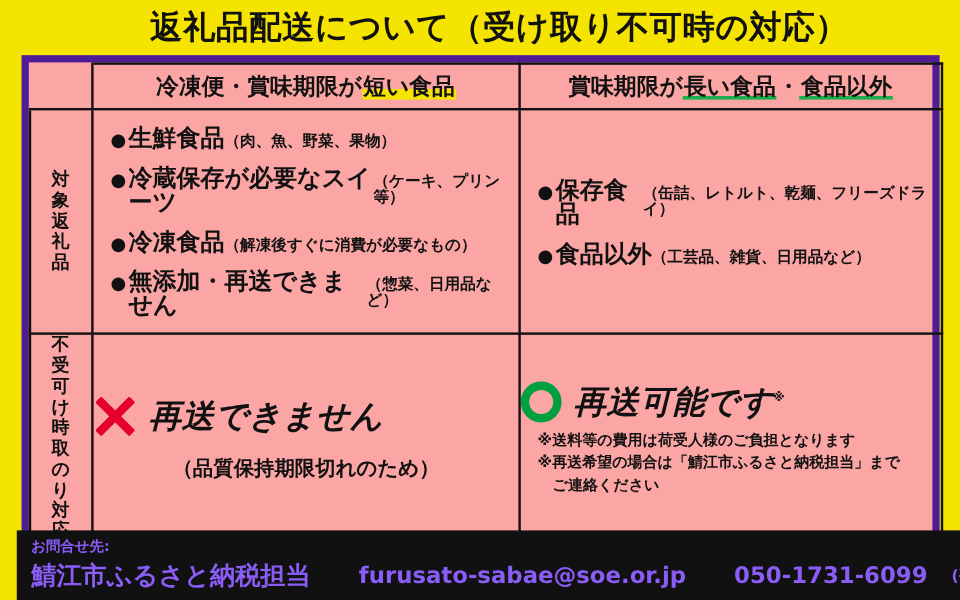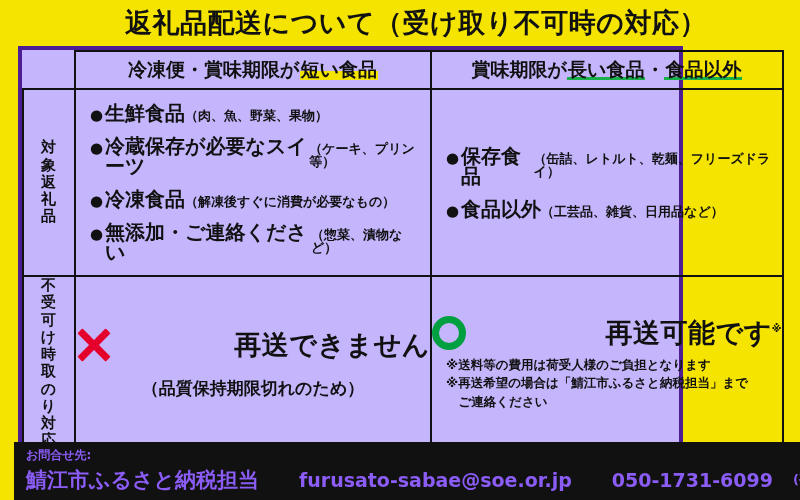--- a/index.html
+++ b/index.html
@@ -60,24 +60,24 @@
     color:#111111;
     font-size:27px;
     font-weight:bold;
     letter-spacing:0.5px;
     padding-left:32px;
   }
 
   
   .table-wrap{
     margin:0 18px;
-    background:#c4b5fd;
-    border:4px solid #4c1d95;
+    background:#fca5a5;
+    border:6px solid #4c1d95;
     box-sizing:border-box;
-    width:665px;
+    width:765px;
   }
   table.main{
     border-collapse:collapse;
     width:100%;
     table-layout:fixed;
   }
   table.main td{
     border:2px solid #111111;
     vertical-align:middle;
     padding:0;
@@ -138,22 +138,23 @@
   .b-sub{font-size:13px;font-weight:bold;}
 
   
   .ans{
     padding:10px 8px;
     text-align:center;
   }
   .ans-line{
     display:flex;
     align-items:center;
-    justify-content:space-between;
+    justify-content:flex-start;
     gap:10px;
+    font-style:italic;
   }
   .x-mark{
     position:relative;
     width:36px;height:36px;
     flex:0 0 auto;
   }
   .x-mark::before,.x-mark::after{
     content:"";
     position:absolute;
     left:50%;top:50%;
@@ -298,22 +299,22 @@
                 <span class="b-main">冷蔵保存が必要なスイーツ</span>
                 <span class="b-sub">（ケーキ、プリン等）</span>
               </div>
               <div class="row">
                 <span class="dot">●</span>
                 <span class="b-main">冷凍食品</span>
                 <span class="b-sub">（解凍後すぐに消費が必要なもの）</span>
               </div>
               <div class="row">
                 <span class="dot">●</span>
-                <span class="b-main">無添加・ご連絡ください</span>
-                <span class="b-sub">（惣菜、漬物など）</span>
+                <span class="b-main">無添加・再送できません</span>
+                <span class="b-sub">（惣菜、日用品など）</span>
               </div>
             </div>
           </td>
           <td>
             <div class="blist">
               <div class="row">
                 <span class="dot">●</span>
                 <span class="b-main">保存食品</span>
                 <span class="b-sub">（缶詰、レトルト、乾麺、フリーズドライ）</span>
               </div>

